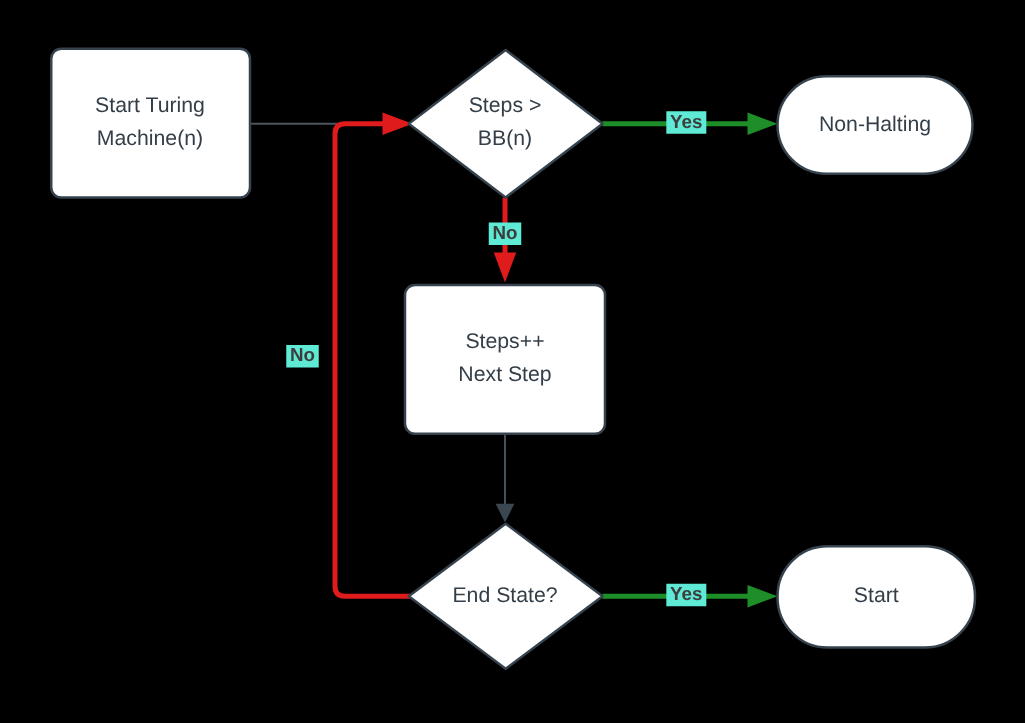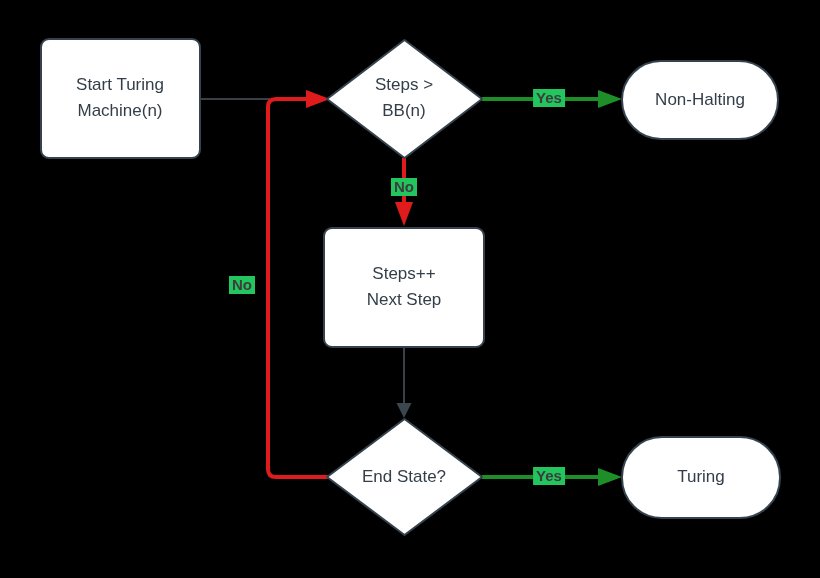--- a/index.html
+++ b/index.html
@@ -21,21 +21,21 @@
     text-align: center;
     white-space: pre-line;
     pointer-events: none;
   }
   .edge-label {
     position: absolute;
     transform: translate(-50%, -50%);
     color: #3d3d3d;
     font-size: 15px;
     font-weight: bold;
-    background: #22c55e;
+    background: #5eead4;
     padding: 0 3px;
     line-height: 1.2;
     pointer-events: none;
   }
 </style>
 </head>
 <body>
 
 <div id="canvas">
 
@@ -72,20 +72,20 @@
   </svg>
 
   <div class="node-label" style="left:120px; top:98px;">Start Turing
 Machine(n)</div>
   <div class="node-label" style="left:700px; top:100px;">Non-Halting</div>
   <div class="node-label" style="left:404px; top:98px;">Steps &gt;
 BB(n)</div>
   <div class="node-label" style="left:404px; top:287px;">Steps++
 Next Step</div>
   <div class="node-label" style="left:404px; top:477px;">End State?</div>
-  <div class="node-label" style="left:701px; top:477px;">Turing</div>
+  <div class="node-label" style="left:701px; top:477px;">Start</div>
 
   <div class="edge-label" style="left:549px; top:98px;">Yes</div>
   <div class="edge-label" style="left:404px; top:187px;">No</div>
   <div class="edge-label" style="left:242px; top:285px;">No</div>
   <div class="edge-label" style="left:549px; top:476px;">Yes</div>
 
 </div>
 
 </body></html>

